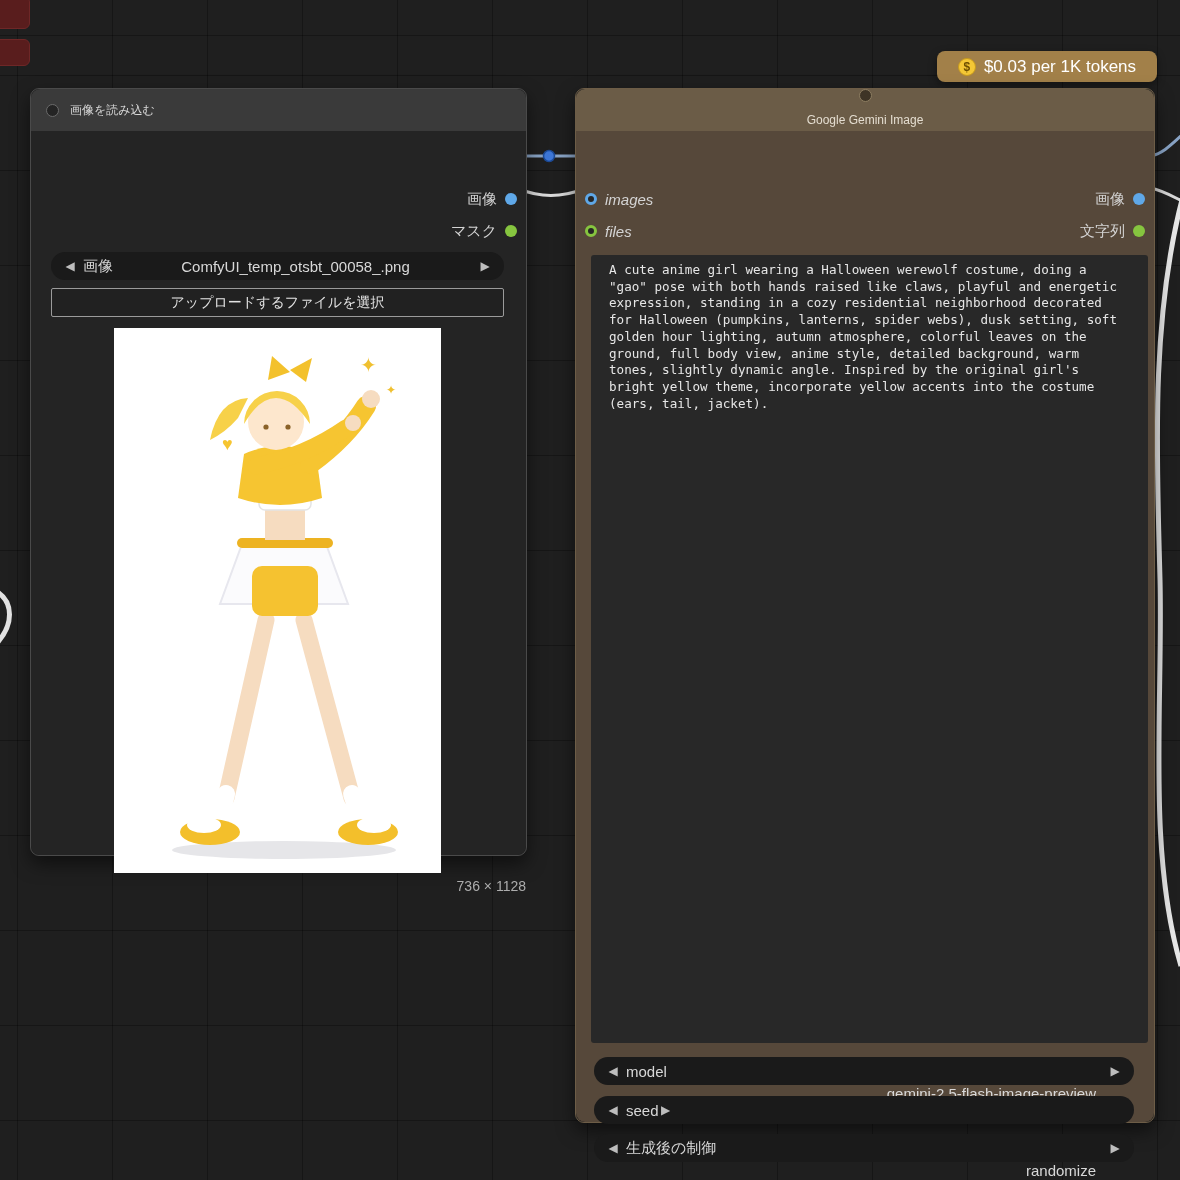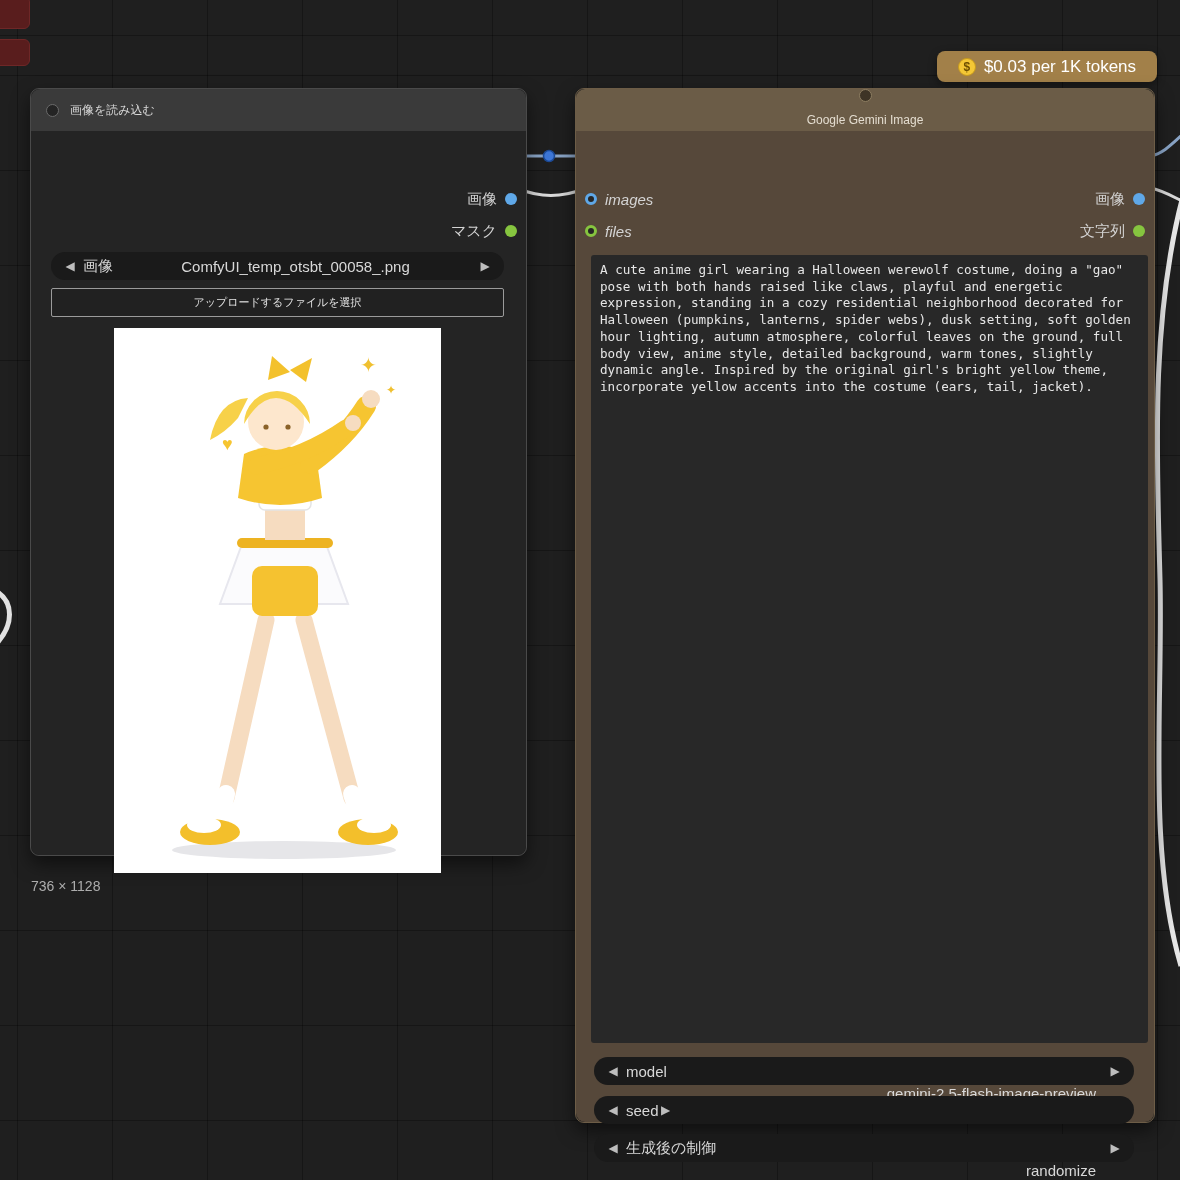--- a/index.html
+++ b/index.html
@@ -53,29 +53,29 @@
   .combo .arrow { color:#bdbdbd; font-size:12px; width:14px; text-align:center; }
   .combo .wlabel { margin-left:6px; white-space:nowrap; }
   .combo .wvalue { flex:1; text-align:center; white-space:nowrap; overflow:hidden; }
   .combo .wvalue.rightv { text-align:right; padding-right:12px;margin-top:44px; }
 
   .load-combo { left:20px; right:22px; top:121px; }
   .upload-btn {
     position:absolute; left:20px; right:22px; top:157px; height:29px;
     background:#212121; border:1px solid #9b9b9b; border-radius:2px;
     display:flex; align-items:center; justify-content:center;
-    font-size:11px; color:#e2e2e2;
+    font-size:14px; color:#e2e2e2;
   }
   .preview { position:absolute; left:83px; top:197px; width:327px; height:545px; background:#fff; }
   .preview svg { display:block; }
-  .size-label { position:absolute; top:747px; left:0; right:0; text-align:left; font-size:14px; color:#adadad; }
+  .size-label { position:absolute; top:747px; left:0; right:0; text-align:right; font-size:14px; color:#adadad; }
 
   .prompt-box {
     position:absolute; left:15px; top:124px; width:557px; height:788px;
-    background:#282828; border-radius:3px; padding:7px 9px;
+    background:#282828; border-radius:3px; padding:7px 18px;
     font-family:"DejaVu Sans Mono", monospace; font-size:12.6px; line-height:1.33;
     color:#e6e6e6; white-space:pre-wrap; overflow:hidden;
   }
   .gw { left:18px; right:20px; }
   .gw0 { top:926px; } .gw1 { top:965px; } .gw2 { top:1003px; }
 
   .badge {
     position:absolute; left:937px; top:51px; width:220px; height:31px;
     background:#a28049; border-radius:8px; box-shadow:0 3px 8px rgba(0,0,0,0.4);
     display:flex; align-items:center; justify-content:center; gap:8px;

